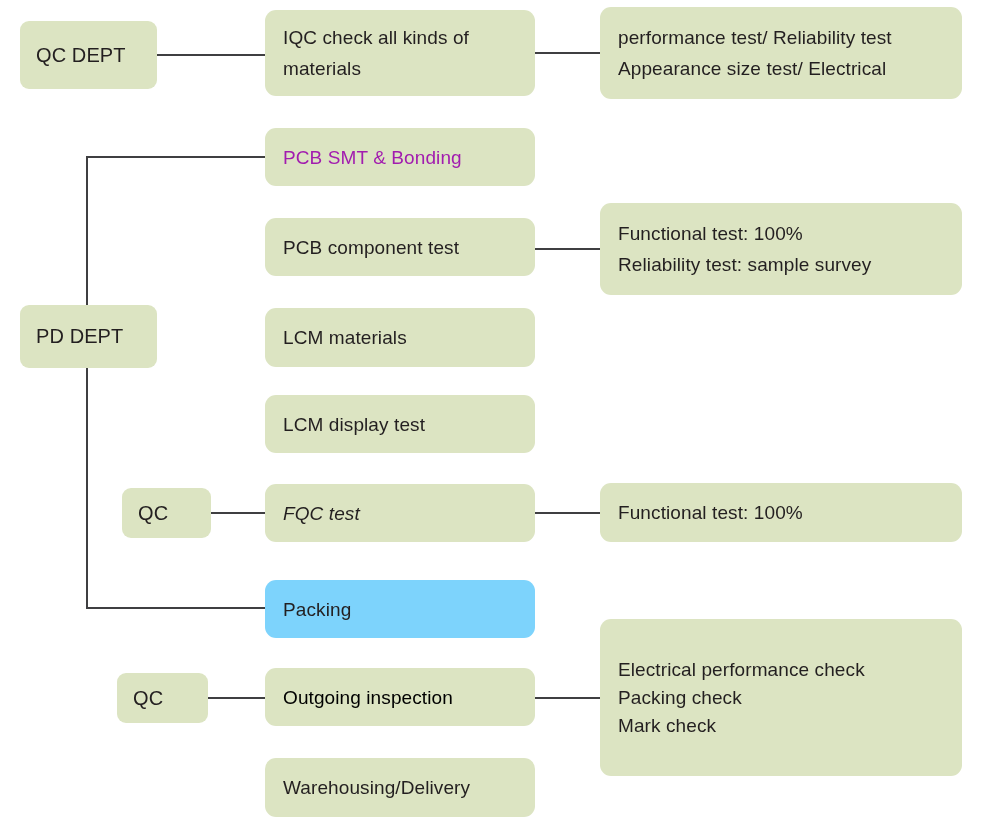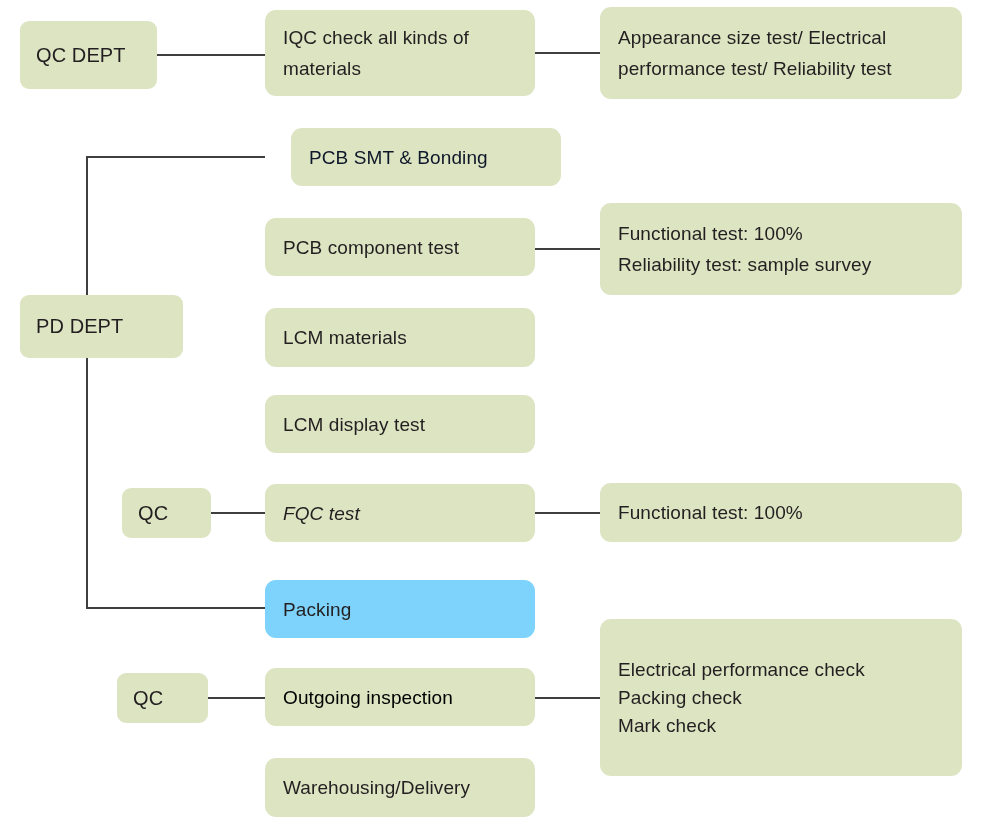--- a/index.html
+++ b/index.html
@@ -69,34 +69,34 @@
     </svg>
   <div id="nodes">
       <div class="node small" style="left: 20px; top: 21px; width: 137px; height: 68px; background: rgb(220, 228, 194); color: rgb(35, 31, 32);">
         <div class="line">QC DEPT</div>
       </div>
       <div class="node" style="left: 265px; top: 10px; width: 270px; height: 86px; background: rgb(220, 228, 194); color: rgb(35, 31, 32);">
         <div class="line">IQC check all kinds of</div>
         <div class="line">materials</div>
       </div>
       <div class="node" style="left: 600px; top: 7px; width: 362px; height: 92px; background: rgb(220, 228, 194); color: rgb(35, 31, 32);">
+        <div class="line">performance test/ Reliability test</div>
         <div class="line">Appearance size test/ Electrical</div>
-        <div class="line">performance test/ Reliability test</div>
       </div>
-      <div class="node" style="left: 265px; top: 128px; width: 270px; height: 58px; background: rgb(220, 228, 194); color: #0f172a; margin-left: 26px;">
+      <div class="node" style="left: 265px; top: 128px; width: 270px; height: 58px; background: rgb(220, 228, 194); color: #a21caf;">
         <div class="line">PCB SMT &amp; Bonding</div>
       </div>
       <div class="node" style="left: 265px; top: 218px; width: 270px; height: 58px; background: rgb(220, 228, 194); color: rgb(35, 31, 32);">
         <div class="line">PCB component test</div>
       </div>
       <div class="node" style="left: 600px; top: 203px; width: 362px; height: 92px; background: rgb(220, 228, 194); color: rgb(35, 31, 32);">
         <div class="line">Functional test: 100%</div>
         <div class="line">Reliability test: sample survey</div>
       </div>
-      <div class="node small" style="left: 20px; top: 295px; width: 163px; height: 63px; background: rgb(220, 228, 194); color: rgb(35, 31, 32);">
+      <div class="node small" style="left: 20px; top: 305px; width: 137px; height: 63px; background: rgb(220, 228, 194); color: rgb(35, 31, 32);">
         <div class="line">PD DEPT</div>
       </div>
       <div class="node" style="left: 265px; top: 308px; width: 270px; height: 59px; background: rgb(220, 228, 194); color: rgb(35, 31, 32);">
         <div class="line">LCM materials</div>
       </div>
       <div class="node" style="left: 265px; top: 395px; width: 270px; height: 58px; background: rgb(220, 228, 194); color: rgb(35, 31, 32);">
         <div class="line">LCM display test</div>
       </div>
       <div class="node small" style="left: 122px; top: 488px; width: 89px; height: 50px; background: rgb(220, 228, 194); color: rgb(35, 31, 32);">
         <div class="line">QC</div>

